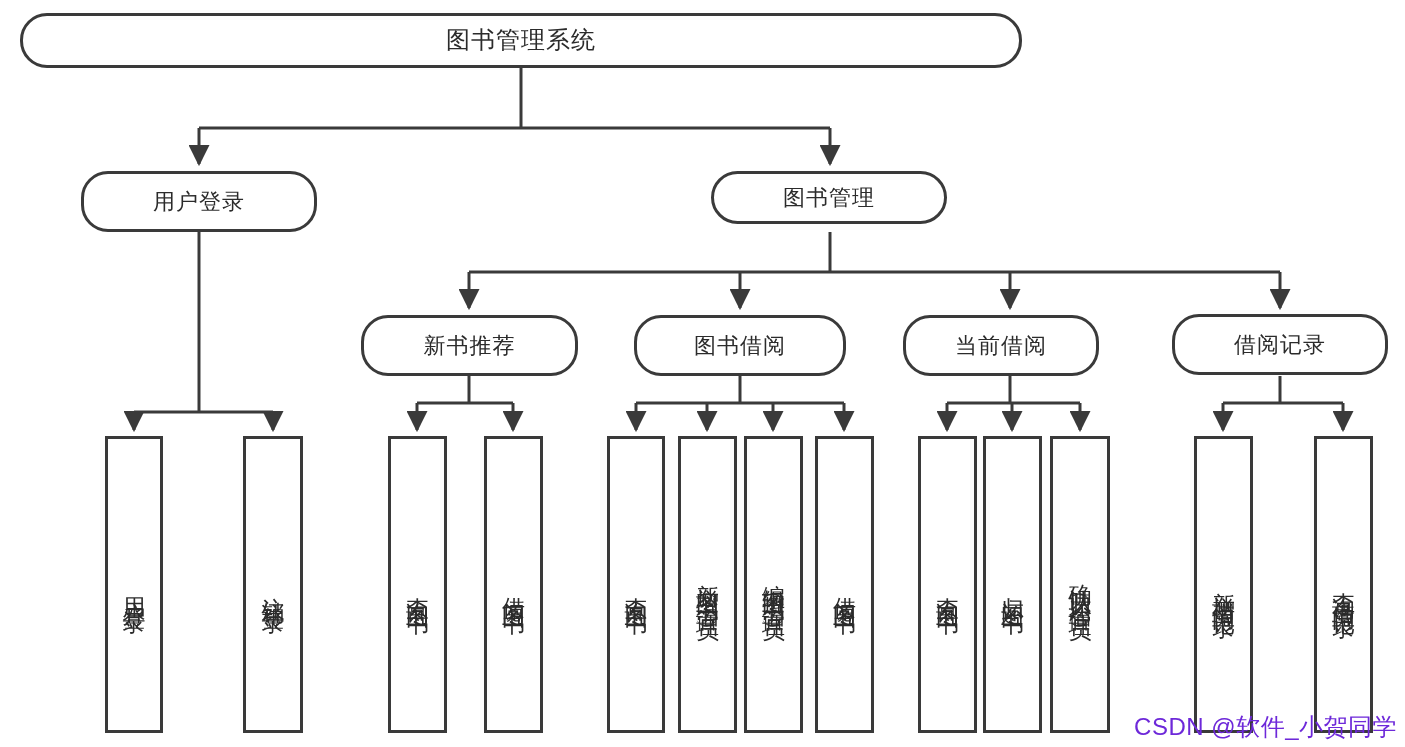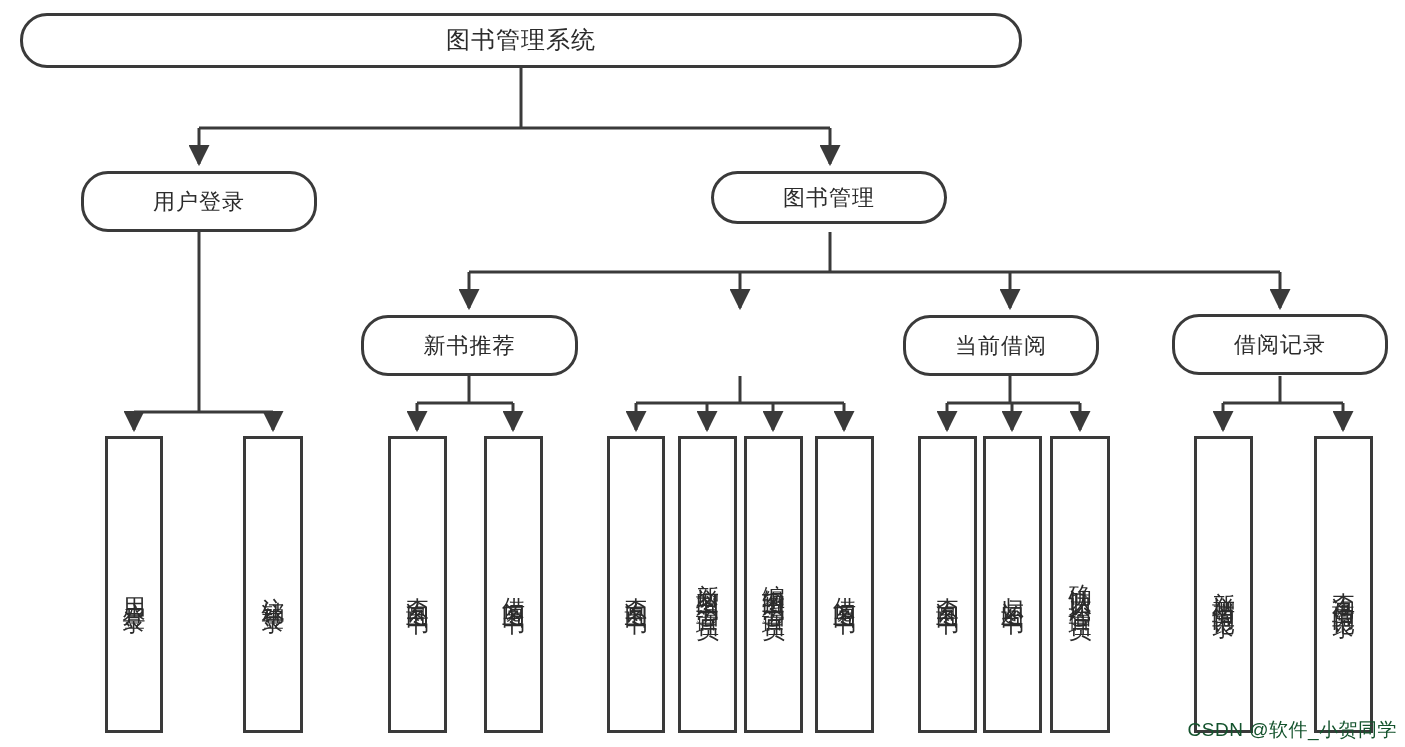--- a/index.html
+++ b/index.html
@@ -65,22 +65,22 @@
     margin-top:0;
   }
   .node.leaf.mid .label{margin-top:78px;}
   .node.leaf.tall .label{margin-top:6px;}
 
   
   #watermark{
     position:absolute;
     right:8px;
     bottom:4px;
-    font-size:19px;
-    color:#14532d;
+    font-size:24px;
+    color:#6d28d9;
     letter-spacing:0.5px;
     white-space:nowrap;
     user-select:none;
   }
 </style>
 </head>
 <body>
 
 <div id="canvas">
 
@@ -144,20 +144,23 @@
   </div>
 
   <div class="node lv1" style="left:711px;top:171px;width:236px;height:53px;">
     <span class="label">图书管理</span>
   </div>
 
   <div class="node lv2" style="left:361px;top:315px;width:217px;height:61px;">
     <span class="label">新书推荐</span>
   </div>
 
+  <div class="node lv2" style="left:634px;top:315px;width:212px;height:61px;">
+    <span class="label">图书借阅</span>
+  </div>
 
   <div class="node lv2" style="left:903px;top:315px;width:196px;height:61px;">
     <span class="label">当前借阅</span>
   </div>
 
   <div class="node lv2" style="left:1172px;top:314px;width:216px;height:61px;">
     <span class="label">借阅记录</span>
   </div>
 
   <div class="node leaf mid" style="left:105px;top:436px;width:58px;height:297px;">

